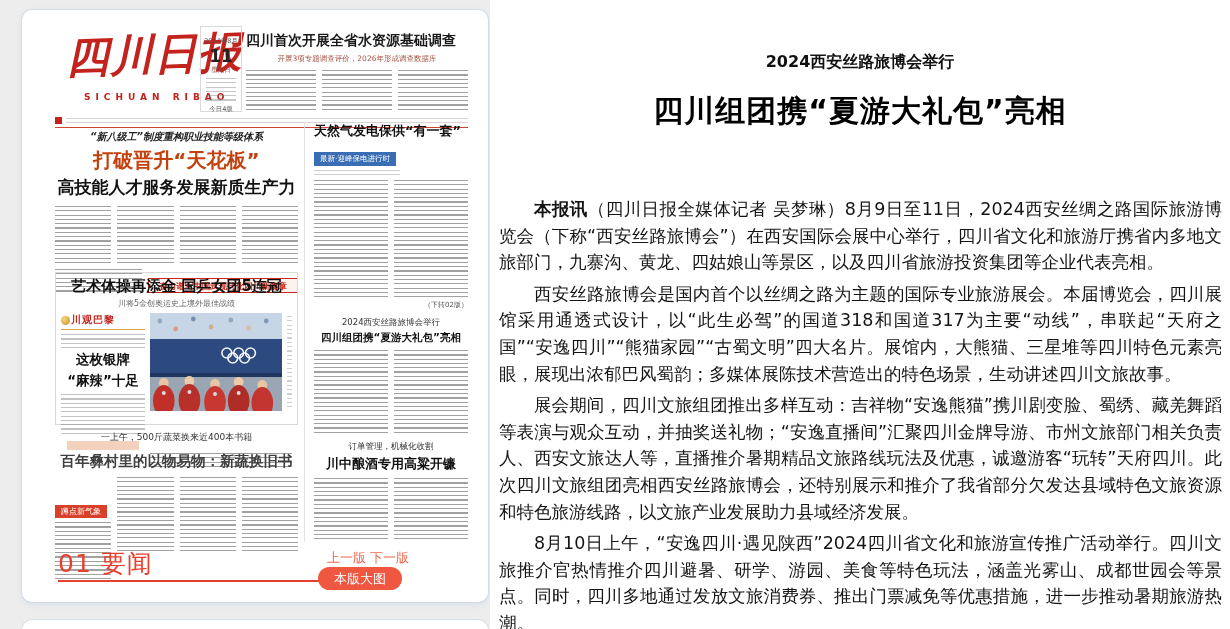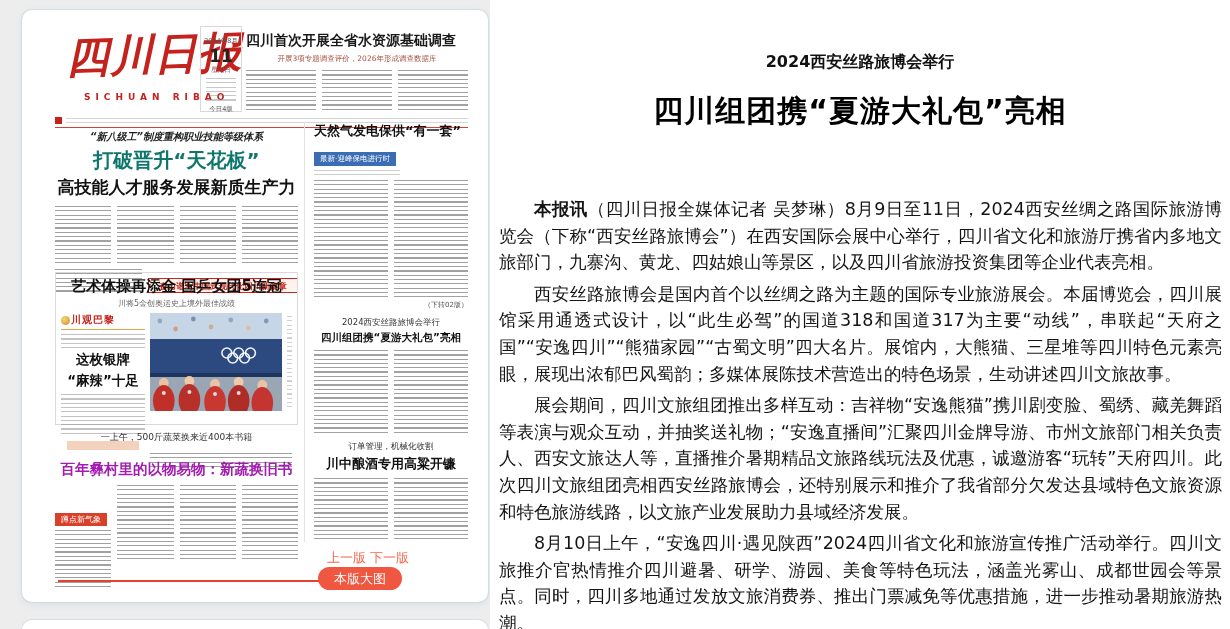--- a/index.html
+++ b/index.html
@@ -36,21 +36,21 @@
   .water .cols { margin-top:6px; }
   .water .cols div { height:40px; }
   .rule { position:absolute; left:33px; top:107px; width:413px; display:flex; align-items:center; gap:4px;
           border-bottom:1px solid #cf4434; padding-bottom:3px; }
   .rule .sq { width:7px; height:7px; background:#c4221d; flex:none; }
   .rule .fz { flex:1; height:5px; opacity:.45; }
 
   
   .skill { position:absolute; left:33px; top:120px; width:243px; }
   .skill .k { font-size:10px; font-weight:bold; color:#222; text-align:center;font-style:italic; }
-  .skill .h1 { font-size:20px; font-weight:bold; color:#0f766e; text-align:center; margin-top:3px; white-space:nowrap; }
+  .skill .h1 { font-size:20px; font-weight:bold; color:#c2410c; text-align:center; margin-top:3px; white-space:nowrap; }
   .skill .h2 { font-size:17px; font-weight:bold; color:#111; text-align:center; margin-top:2px; white-space:nowrap; }
   .skill .cols { margin-top:7px; } .skill .cols div { height:58px; }
   .skill .brow { display:flex; gap:6px; margin-top:5px; align-items:flex-end; }
   .skill .brow .fz { flex:1; height:24px; }
   .banner { width:150px; height:15px; border:1px solid #c5281c; background:#fdf3ee; color:#c5281c;
             font-size:8.5px; font-weight:bold; text-align:center; line-height:14px; white-space:nowrap; flex:none; }
 
   
   .olymp { position:absolute; left:33px; top:262px; width:243px; height:153px; border:1px solid #d9d9d9; padding:4px 5px; }
   .olymp .h { font-size:15px; font-weight:bold; color:#111; text-align:center; white-space:nowrap; }
@@ -64,21 +64,21 @@
   .oleft .sh { font-size:13.5px; font-weight:bold; color:#111; text-align:center; margin-top:3px; white-space:nowrap; }
   .oleft .fz.b { height:42px; margin-top:4px; opacity:.65; }
   .redbox { height:9px; background:#f3d2bd; margin:5px 6px 0; }
   .photo { flex:1; height:98px; }
   .vcap { width:5px; height:92px; margin-top:3px; opacity:.5; }
   .obottom { margin-left:89px; margin-top:3px; height:14px; }
 
   
   .barter { position:absolute; left:33px; top:421px; width:243px; }
   .barter .k { font-size:9px; color:#333; text-align:center; }
-  .barter .h { font-size:14.5px; font-weight:bold; color:#a21caf; text-align:center; margin-top:16px; white-space:nowrap; }
+  .barter .h { font-size:14.5px; font-weight:bold; color:#404040; text-align:center; margin-top:8px; white-space:nowrap; }
   .barter .cols { margin-top:6px; } .barter .cols div.body { height:74px; }
   .tag { width:52px; height:13px; background:#d8402a; color:#fff; font-size:8px; text-align:center; line-height:13px; margin-bottom:4px; white-space:nowrap;margin-top:28px; }
 
   
   .rcol { position:absolute; left:282px; top:112px; width:164px; border-left:1px solid #e3e3e3; padding-left:9px; }
   .rcol .gh { font-size:13px; font-weight:bold; color:#111; white-space:nowrap; }
   .badge { display:inline-block; margin-top:12px; background:#3a6db3; color:#fff; font-size:7.5px; padding:2px 6px; white-space:nowrap; }
   .byl { height:5px; width:86px; margin-top:4px; opacity:.5; }
   .gcols div { height:118px; } .rcol .cols { margin-top:5px; }
   .jump { font-size:7px; color:#555; text-align:right; margin-top:2px; }
@@ -245,20 +245,21 @@
 
           <div class="ek">订单管理，机械化收割</div>
           <div class="eh" style="font-size:13px">川中酿酒专用高粱开镰</div>
           <div class="cols scols">
             <div class="fz"></div>
             <div class="fz"></div>
           </div>
         </div>
       </div>
 
+      <div class="pagelabel">01 要闻</div>
       <div class="redline"></div>
       <div class="navlinks">
         <span>上一版</span>
         <span>下一版</span>
       </div>
       <button class="pill">本版大图</button>
     </div>
 
     <div class="card2"></div>
   </div>

